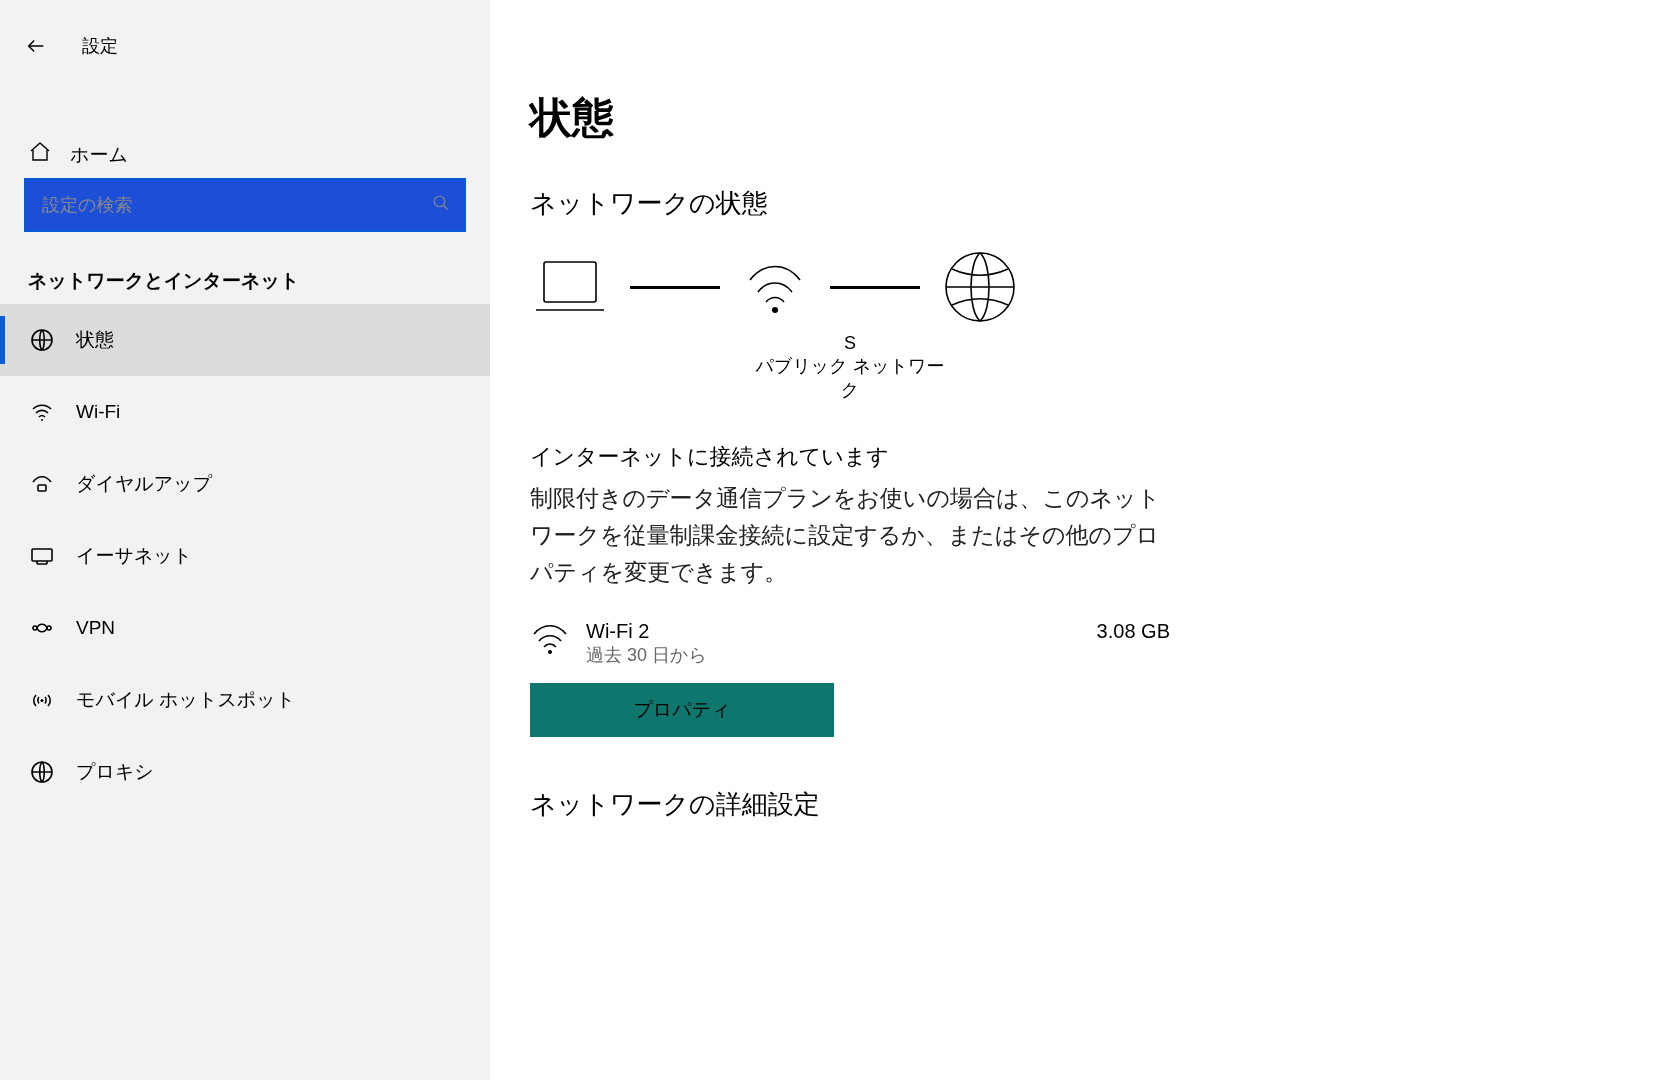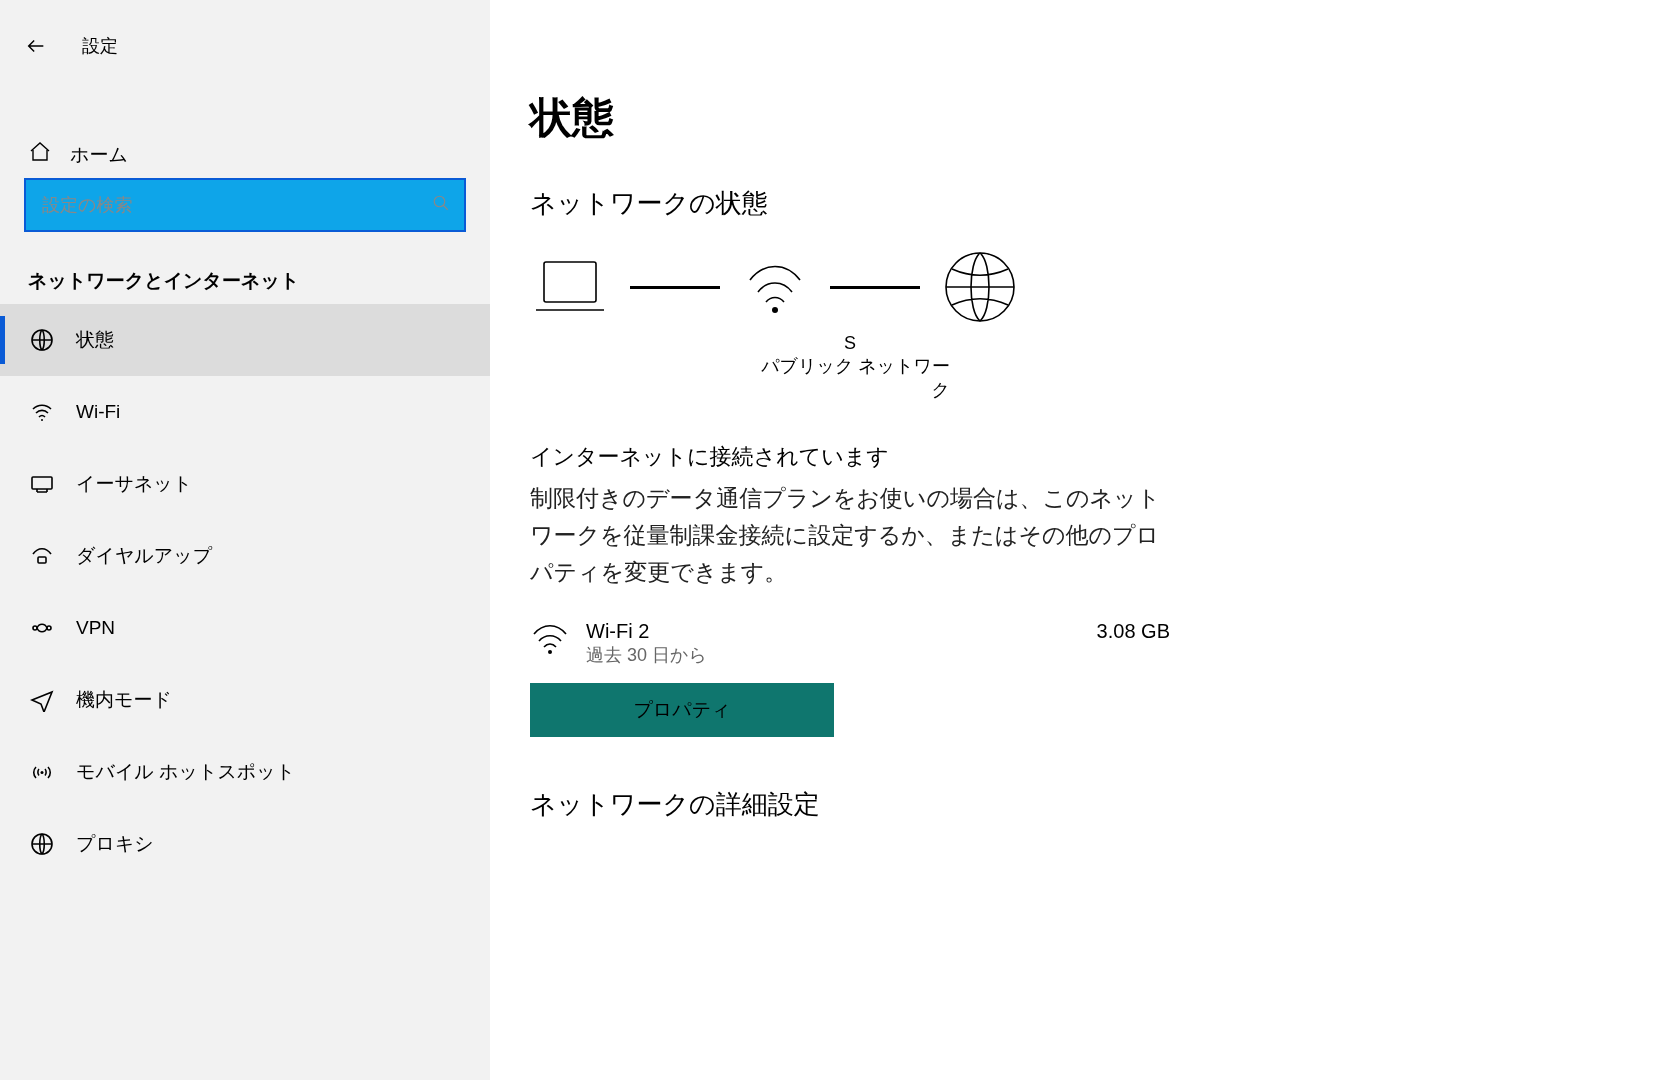--- a/index.html
+++ b/index.html
@@ -4,39 +4,39 @@
 <style>
   html,body{margin:0;padding:0;height:100%;font-family:"Yu Gothic UI","Segoe UI",sans-serif;color:#000;background:#fff;}
   body{width:1661px;height:1080px;overflow:hidden;display:flex;}
   .sidebar{width:490px;height:100%;background:#f2f2f2;display:flex;flex-direction:column;box-sizing:border-box;}
   .topbar{display:flex;align-items:center;height:60px;padding:16px 20px;}
   .back-btn{width:32px;height:32px;display:flex;align-items:center;justify-content:center;}
   .app-title{font-size:18px;margin-left:30px;}
   .home-row{display:flex;align-items:flex-end;height:56px;padding:0 28px;margin-top:20px;}
   .home-row span.txt{font-size:19px;margin-left:18px;}
   .search-wrap{padding:0 24px;margin-top:10px;}
-  .search-box{display:flex;align-items:center;justify-content:space-between;border:2px solid #0a5bd6;height:50px;padding:0 14px;background:#0ea5e9;}
+  .search-box{display:flex;align-items:center;justify-content:space-between;border:2px solid #0a5bd6;height:50px;padding:0 14px;background:#1d4ed8;}
   .search-box input{border:none;outline:none;font-size:18px;width:100%;background:transparent;color:#000;}
   .search-box input::placeholder{color:#888;}
   .category{font-size:19px;font-weight:600;padding:0 28px;margin-top:36px;margin-bottom:10px;}
   .nav{flex:1;}
   .nav-item{display:flex;align-items:center;height:72px;padding:0 28px;font-size:19px;position:relative;}
   .nav-item .icon{width:28px;display:flex;justify-content:center;}
   .nav-item .txt{margin-left:20px;}
   .nav-item.active{background:#dcdcdc;}
   .nav-item.active::before{content:"";position:absolute;left:0;top:12px;bottom:12px;width:5px;background:#0a5bd6;}
   .main{flex:1;padding:60px 40px 0 40px;overflow:auto;}
   h1.page-title{font-size:42px;font-weight:600;margin:30px 0 40px 0;}
   h2.sec-title{font-size:26px;font-weight:400;margin:0 0 26px 0;}
   .diagram{display:flex;align-items:center;gap:20px;margin:20px 0 6px 0;}
   .diagram .conn{width:90px;height:3px;background:#000;}
   .diagram svg{display:block;}
   .diagram-labels{margin-left:220px;text-align:center;width:200px;}
   .diagram-labels .ssid{font-size:18px;}
-  .diagram-labels .net-type{font-size:18px;text-align:right;}
+  .diagram-labels .net-type{font-size:18px;}
   .conn-title{font-size:22px;margin-top:40px;margin-bottom:8px;}
   .conn-desc{font-size:23px;color:#222;line-height:1.6;max-width:640px;}
   .wifi-block{display:flex;align-items:flex-start;margin-top:30px;max-width:640px;}
   .wifi-block .icon{width:46px;}
   .wifi-block .info{margin-left:10px;flex:1;}
   .wifi-block .name{font-size:20px;}
   .wifi-block .sub{font-size:18px;color:#666;}
   .wifi-block .usage{font-size:20px;margin-left:auto;}
   .btn-row{display:flex;gap:18px;margin-top:16px;}
   .btn{flex:0 0 304px;height:54px;background:#0f766e;border:none;font-size:19px;display:flex;align-items:center;justify-content:center;}
@@ -102,52 +102,44 @@
         <svg width="24" height="24" viewBox="0 0 24 24">
             <path d="M3 9c5-5 13-5 18 0M6 13c3.5-3.5 8.5-3.5 12 0M9 17c1.8-1.8 4.2-1.8 6 0"></path>
             <circle cx="12" cy="20" r="1" fill="#000" stroke="none"></circle>
           </svg>
       </span>
       <span class="txt">Wi-Fi</span>
     </div>
     <div class="nav-item">
       <span class="icon">
         <svg width="24" height="24" viewBox="0 0 24 24">
+            <path d="M3 10c5-7 13-7 18 0"></path>
+            <rect x="8" y="13" width="8" height="6" rx="1"></rect>
+          </svg>
+      </span>
+      <span class="txt">ダイヤルアップ</span>
+    </div>
+    <div class="nav-item">
+      <span class="icon">
+        <svg width="24" height="24" viewBox="0 0 24 24">
             <rect x="2" y="5" width="20" height="12" rx="1"></rect>
             <path d="M7 17v3M17 17v3M7 20h10"></path>
           </svg>
       </span>
       <span class="txt">イーサネット</span>
-    </div>
-    <div class="nav-item">
-      <span class="icon">
-        <svg width="24" height="24" viewBox="0 0 24 24">
-            <path d="M3 10c5-7 13-7 18 0"></path>
-            <rect x="8" y="13" width="8" height="6" rx="1"></rect>
-          </svg>
-      </span>
-      <span class="txt">ダイヤルアップ</span>
     </div>
     <div class="nav-item">
       <span class="icon">
         <svg width="24" height="24" viewBox="0 0 24 24">
             <circle cx="5" cy="12" r="2"></circle>
             <circle cx="19" cy="12" r="2"></circle>
             <path d="M7 12c2-5 8-5 10 0M7 12c2 5 8 5 10 0"></path>
           </svg>
       </span>
       <span class="txt">VPN</span>
-    </div>
-    <div class="nav-item">
-      <span class="icon">
-        <svg width="24" height="24" viewBox="0 0 24 24">
-            <path d="M2 12l20-8-8 20-3-8-9-4z"></path>
-          </svg>
-      </span>
-      <span class="txt">機内モード</span>
     </div>
     <div class="nav-item">
       <span class="icon">
         <svg width="24" height="24" viewBox="0 0 24 24">
             <path d="M6 7c-3 3-3 8 0 11M18 7c3 3 3 8 0 11M9 9c-1.5 1.5-1.5 5 0 6.5M15 9c1.5 1.5 1.5 5 0 6.5"></path>
             <circle cx="12" cy="12.5" r="1.5" fill="#000" stroke="none"></circle>
           </svg>
       </span>
       <span class="txt">モバイル ホットスポット</span>
     </div>

